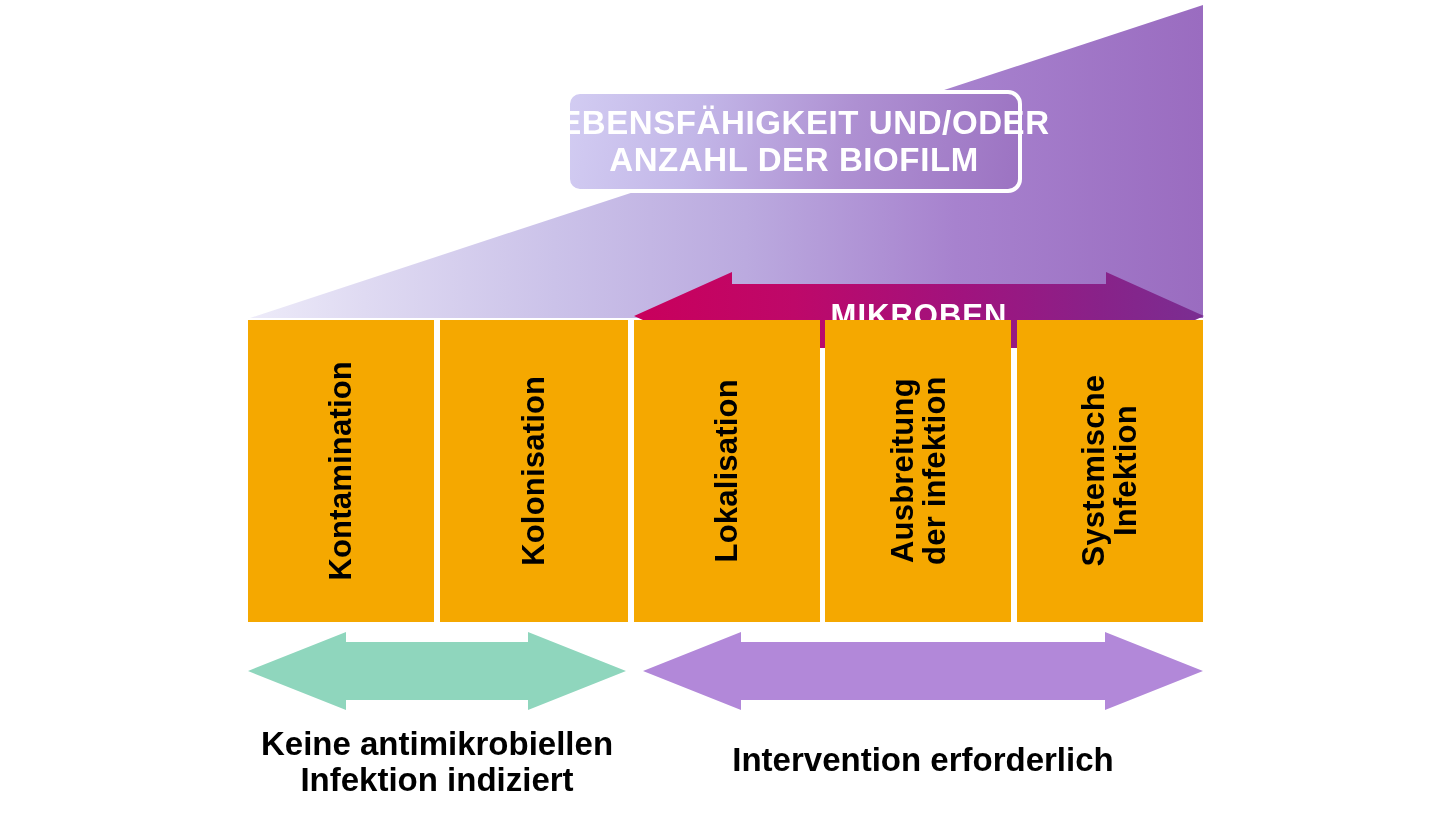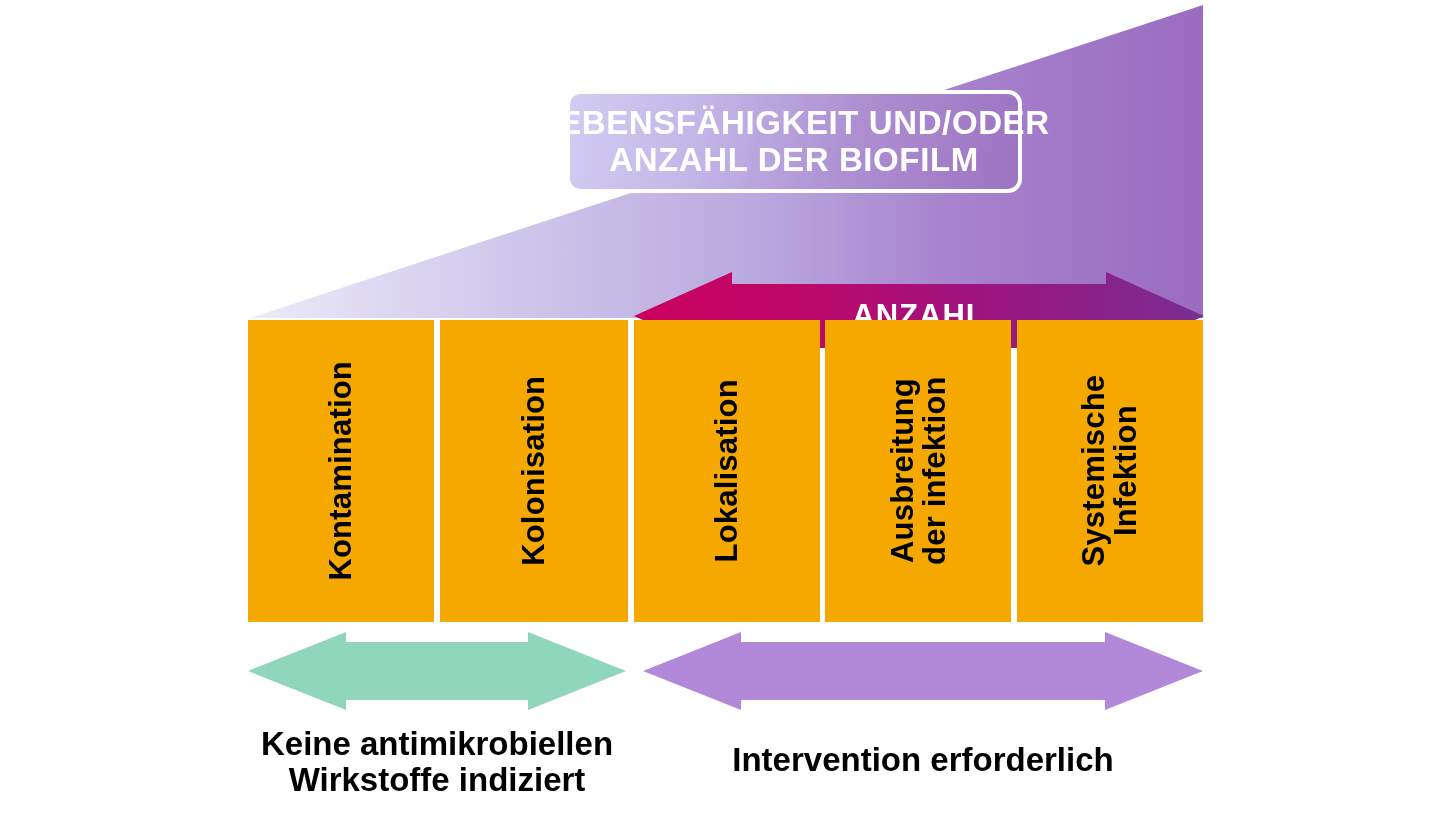--- a/index.html
+++ b/index.html
@@ -143,21 +143,21 @@
       <linearGradient id="bioGrad" x1="0" y1="0" x2="1" y2="0">
         <stop offset="0%" stop-color="#C9005C"></stop>
         <stop offset="28%" stop-color="#BE0869"></stop>
         <stop offset="58%" stop-color="#A0137E"></stop>
         <stop offset="82%" stop-color="#882289"></stop>
         <stop offset="100%" stop-color="#7A2E92"></stop>
       </linearGradient>
     </defs>
     <polygon points="0,46 98,2 98,14 472,14 472,2 570,46 472,90 472,78 98,78 98,90" fill="url(#bioGrad)"></polygon>
   </svg>
-  <div class="biofilm-label">ANZAHL</div>
+  <div class="biofilm-label">MIKROBEN</div>
 
   <div class="bar" style="left:248px; top:320px; width:186px; height:302px;">
     <div class="bar-label">Kontamination</div>
   </div>
 
   <div class="bar" style="left:440px; top:320px; width:188px; height:302px;">
     <div class="bar-label">Kolonisation</div>
   </div>
 
   <div class="bar" style="left:634px; top:320px; width:186px; height:302px;">
@@ -171,20 +171,20 @@
 
   <div class="bar" style="left:1017px; top:320px; width:186px; height:302px;">
     <div class="bar-label">Systemische
 Infektion</div>
   </div>
 
   <svg class="dbl-arrow" style="left:248px; top:632px; width:378px; height:78px;" viewBox="0 0 378 78" preserveAspectRatio="none">
     <polygon points="0,39 98,0 98,10 280,10 280,0 378,39 280,78 280,68 98,68 98,78" fill="#8FD6BD"></polygon>
   </svg>
   <div class="bottom-caption" style="left:228px; top:726px; width:418px;">Keine antimikrobiellen
-Wirkstoffe indiziert</div>
+Infektion indiziert</div>
 
   <svg class="dbl-arrow" style="left:643px; top:632px; width:560px; height:78px;" viewBox="0 0 560 78" preserveAspectRatio="none">
     <polygon points="0,39 98,0 98,10 462,10 462,0 560,39 462,78 462,68 98,68 98,78" fill="#B288D9"></polygon>
   </svg>
   <div class="bottom-caption" style="left:663px; top:702px; width:520px;margin-top:40px;">Intervention erforderlich</div>
 
 </div>
 
 </body></html>

